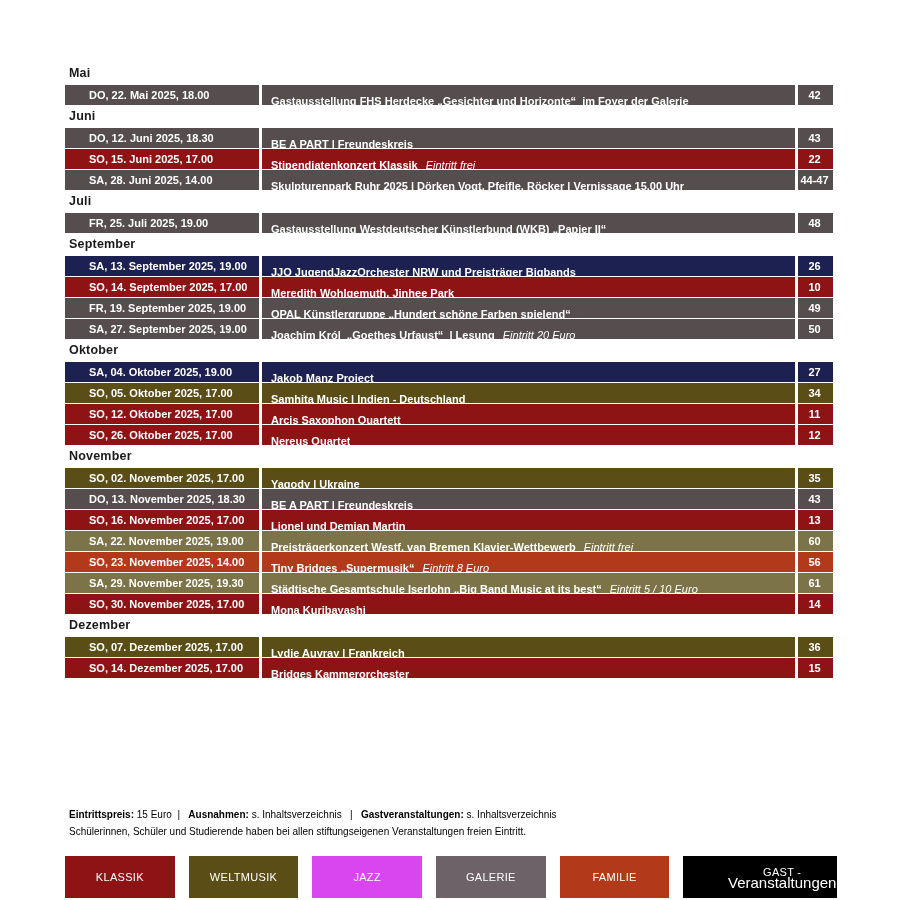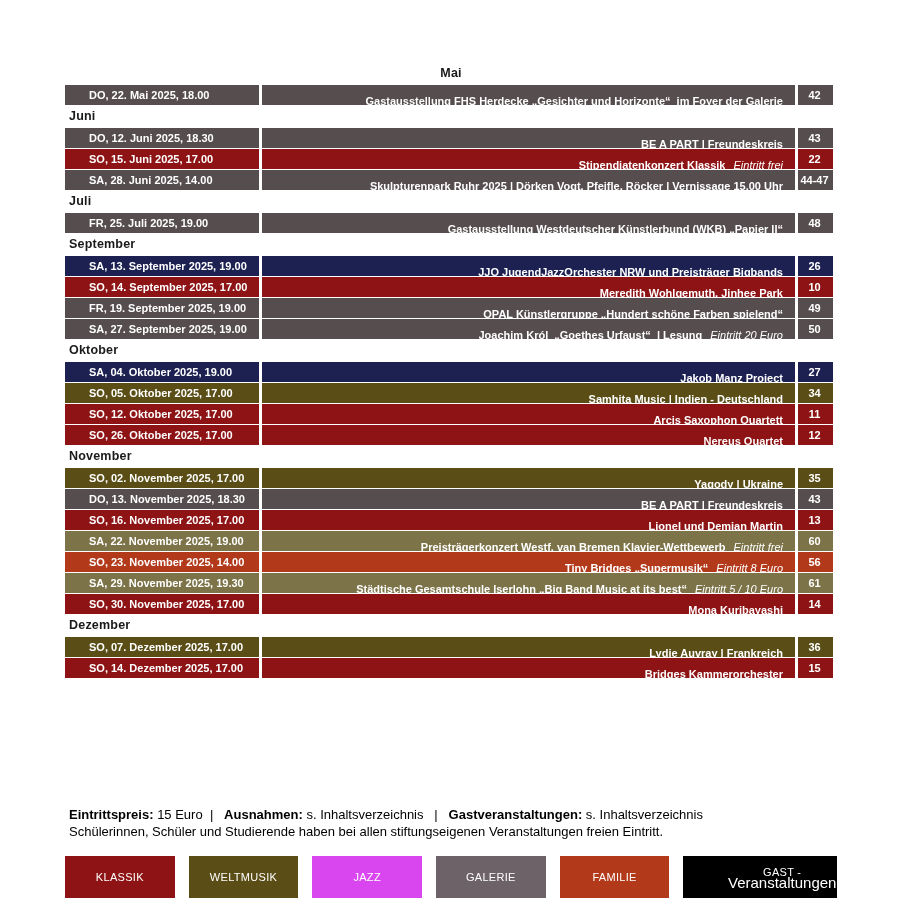--- a/index.html
+++ b/index.html
@@ -5,33 +5,33 @@
   html,body{margin:0;padding:0;}
   body{
     width:900px;height:900px;background:#ffffff;overflow:hidden;position:relative;
     font-family:"Liberation Sans",sans-serif;
   }
   .schedule{position:absolute;left:65px;top:66px;width:768px;}
   .month-label{
     font-size:12.5px;font-weight:bold;color:#1a1a1a;line-height:14px;
     margin:4px 0 5px 4px;letter-spacing:.2px;
   }
-  .month-block:first-child .month-label{margin-top:0;text-align:center;}
+  .month-block:first-child .month-label{margin-top:0;}
   .event-row{display:flex;height:20px;margin-bottom:1px;}
   .cell{
     color:#ffffff;font-size:11px;font-weight:bold;display:flex;align-items:center;
     background:var(--row-color,#555);box-sizing:border-box;
   }
   .cell.date{width:194px;padding-left:24px;margin-right:3px;white-space:pre;}
-  .cell.title{flex:1;justify-content:flex-end;padding:12px 12px 0 9px;margin-right:3px;min-width:0;}
+  .cell.title{flex:1;justify-content:flex-start;padding:12px 12px 0 9px;margin-right:3px;min-width:0;}
   .title-text{white-space:pre-wrap;overflow:hidden;}
   .note{font-style:italic;font-weight:normal;white-space:nowrap;padding-left:8px;}
   .note:empty{display:none;}
   .cell.page{width:35px;justify-content:center;padding-right:2px;}
-  .footer{position:absolute;left:69px;top:806px;font-size:13px;color:#000;line-height:17px;}
+  .footer{position:absolute;left:69px;top:806px;font-size:10px;color:#000;line-height:17px;}
   .footer-line{white-space:pre-wrap;}
   .footer b{font-weight:bold;}
   .legend{position:absolute;left:65px;top:856px;width:772px;height:42px;display:flex;gap:14px;}
   .legend-tile{
     flex:1;display:flex;flex-direction:column;align-items:center;justify-content:center;
     color:#fff;font-size:11px;line-height:12px;text-align:center;letter-spacing:.3px;
   }
   .legend-sub{font-size:15px;line-height:10px;letter-spacing:0;}
   .legend-sub:empty{display:none;}
 </style>

